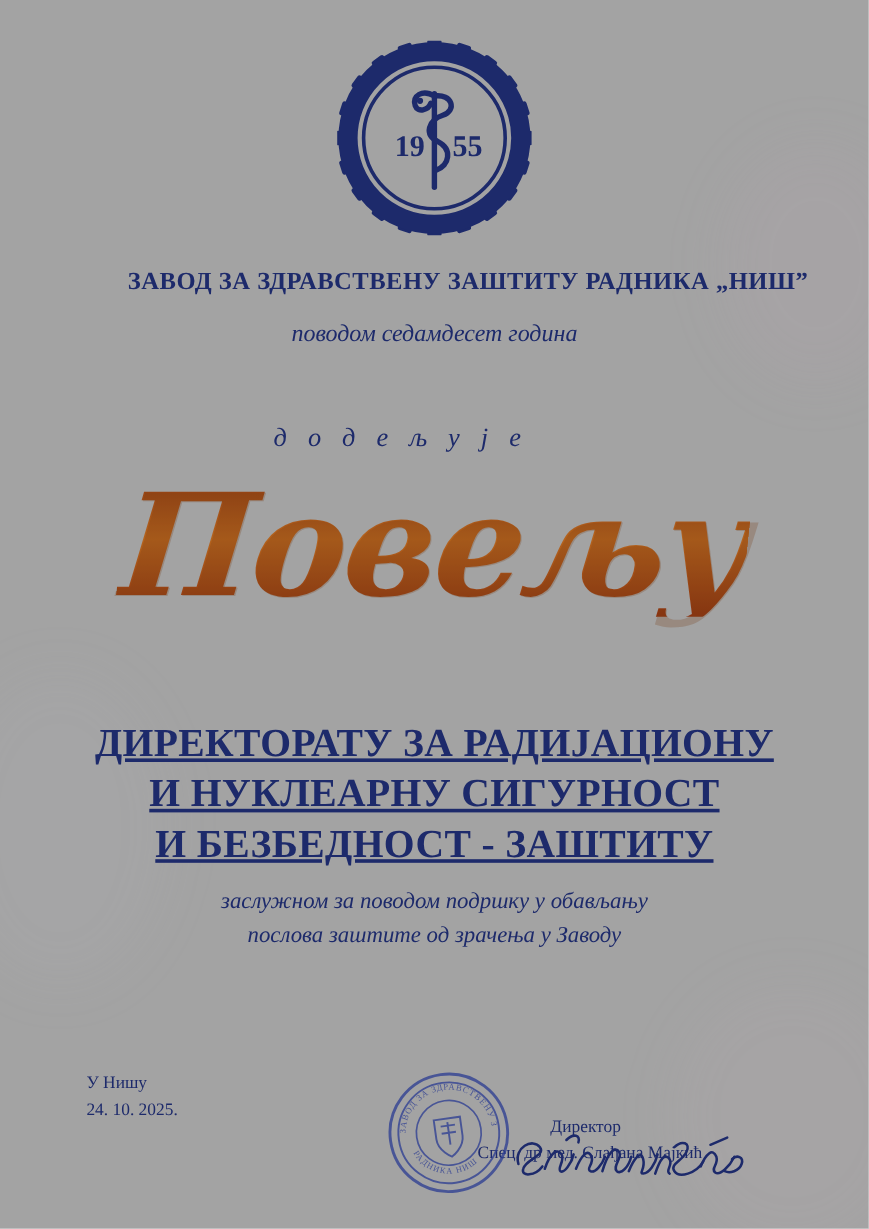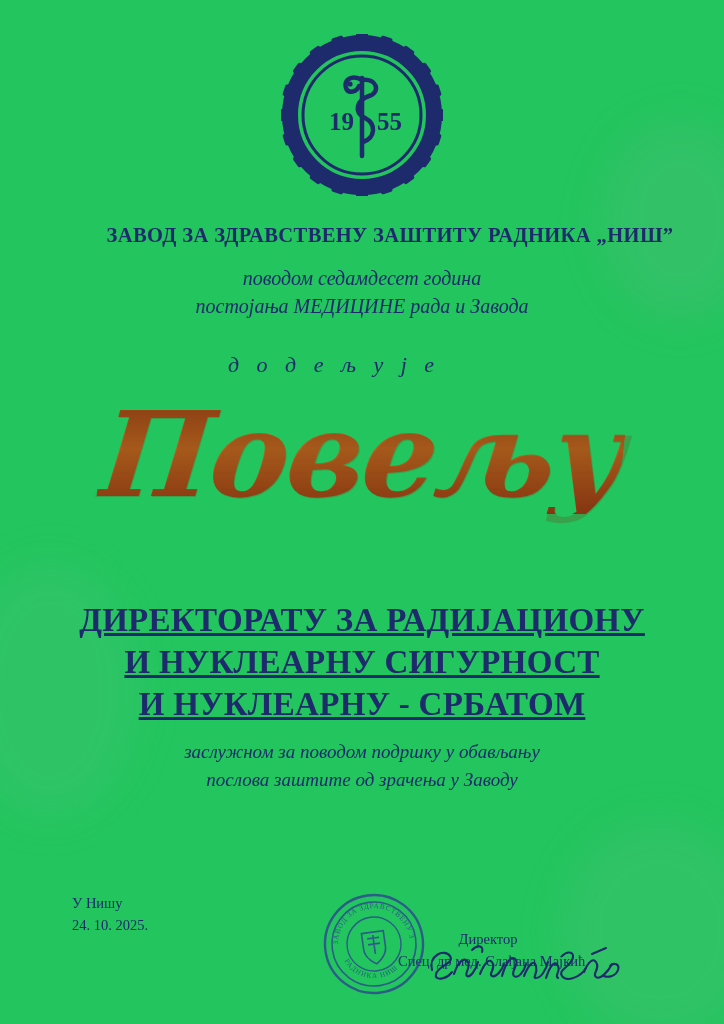--- a/index.html
+++ b/index.html
@@ -11,21 +11,21 @@
     height: 1024px;
     background: #ffffff;
     font-family: "Liberation Serif", serif;
     overflow: hidden;
     position: relative;
   }
   .page {
     position: relative;
     width: 724px;
     height: 1024px;
-    background: #22c55e;
+    background: #a3a3a3;
     overflow: hidden;
   }
   
   .paper-tint {
     position: absolute;
     border-radius: 50%;
     filter: blur(22px);
     pointer-events: none;
   }
   .tint-a { left: 600px; top: 120px; width: 160px; height: 200px; background: rgba(200,170,190,0.10); }
@@ -221,33 +221,32 @@
         <text x="48" y="96" font-family="Liberation Serif, serif" font-size="25" font-weight="bold" fill="#1d2a6b">19</text>
         <text x="96" y="96" font-family="Liberation Serif, serif" font-size="25" font-weight="bold" fill="#1d2a6b">55</text>
       </svg>
     </div>
   </div>
 
   <div class="institution">ЗАВОД ЗА ЗДРАВСТВЕНУ ЗАШТИТУ РАДНИКА „НИШ”</div>
 
   <div class="occasion">
     <div class="ln1">поводом седамдесет година</div>
-    <div class="ln2">постојања МЕДИЦИНЕ рада и Завода</div>
   </div>
 
   <div class="awards">д о д е љ у ј е</div>
 
   <div class="charter">
     <span class="inner">Повељу</span>
   </div>
 
   <div class="recipient">
     <div>ДИРЕКТОРАТУ ЗА РАДИЈАЦИОНУ</div>
     <div>И НУКЛЕАРНУ СИГУРНОСТ</div>
-    <div>И НУКЛЕАРНУ - СРБАТОМ</div>
+    <div>И БЕЗБЕДНОСТ - ЗАШТИТУ</div>
   </div>
 
   <div class="merit">
     <div>заслужном за поводом подршку у обављању</div>
     <div>послова заштите од зрачења у Заводу</div>
   </div>
 
   <div class="footer-place">
     <div>У Нишу</div>
     <div>24. 10. 2025.</div>

